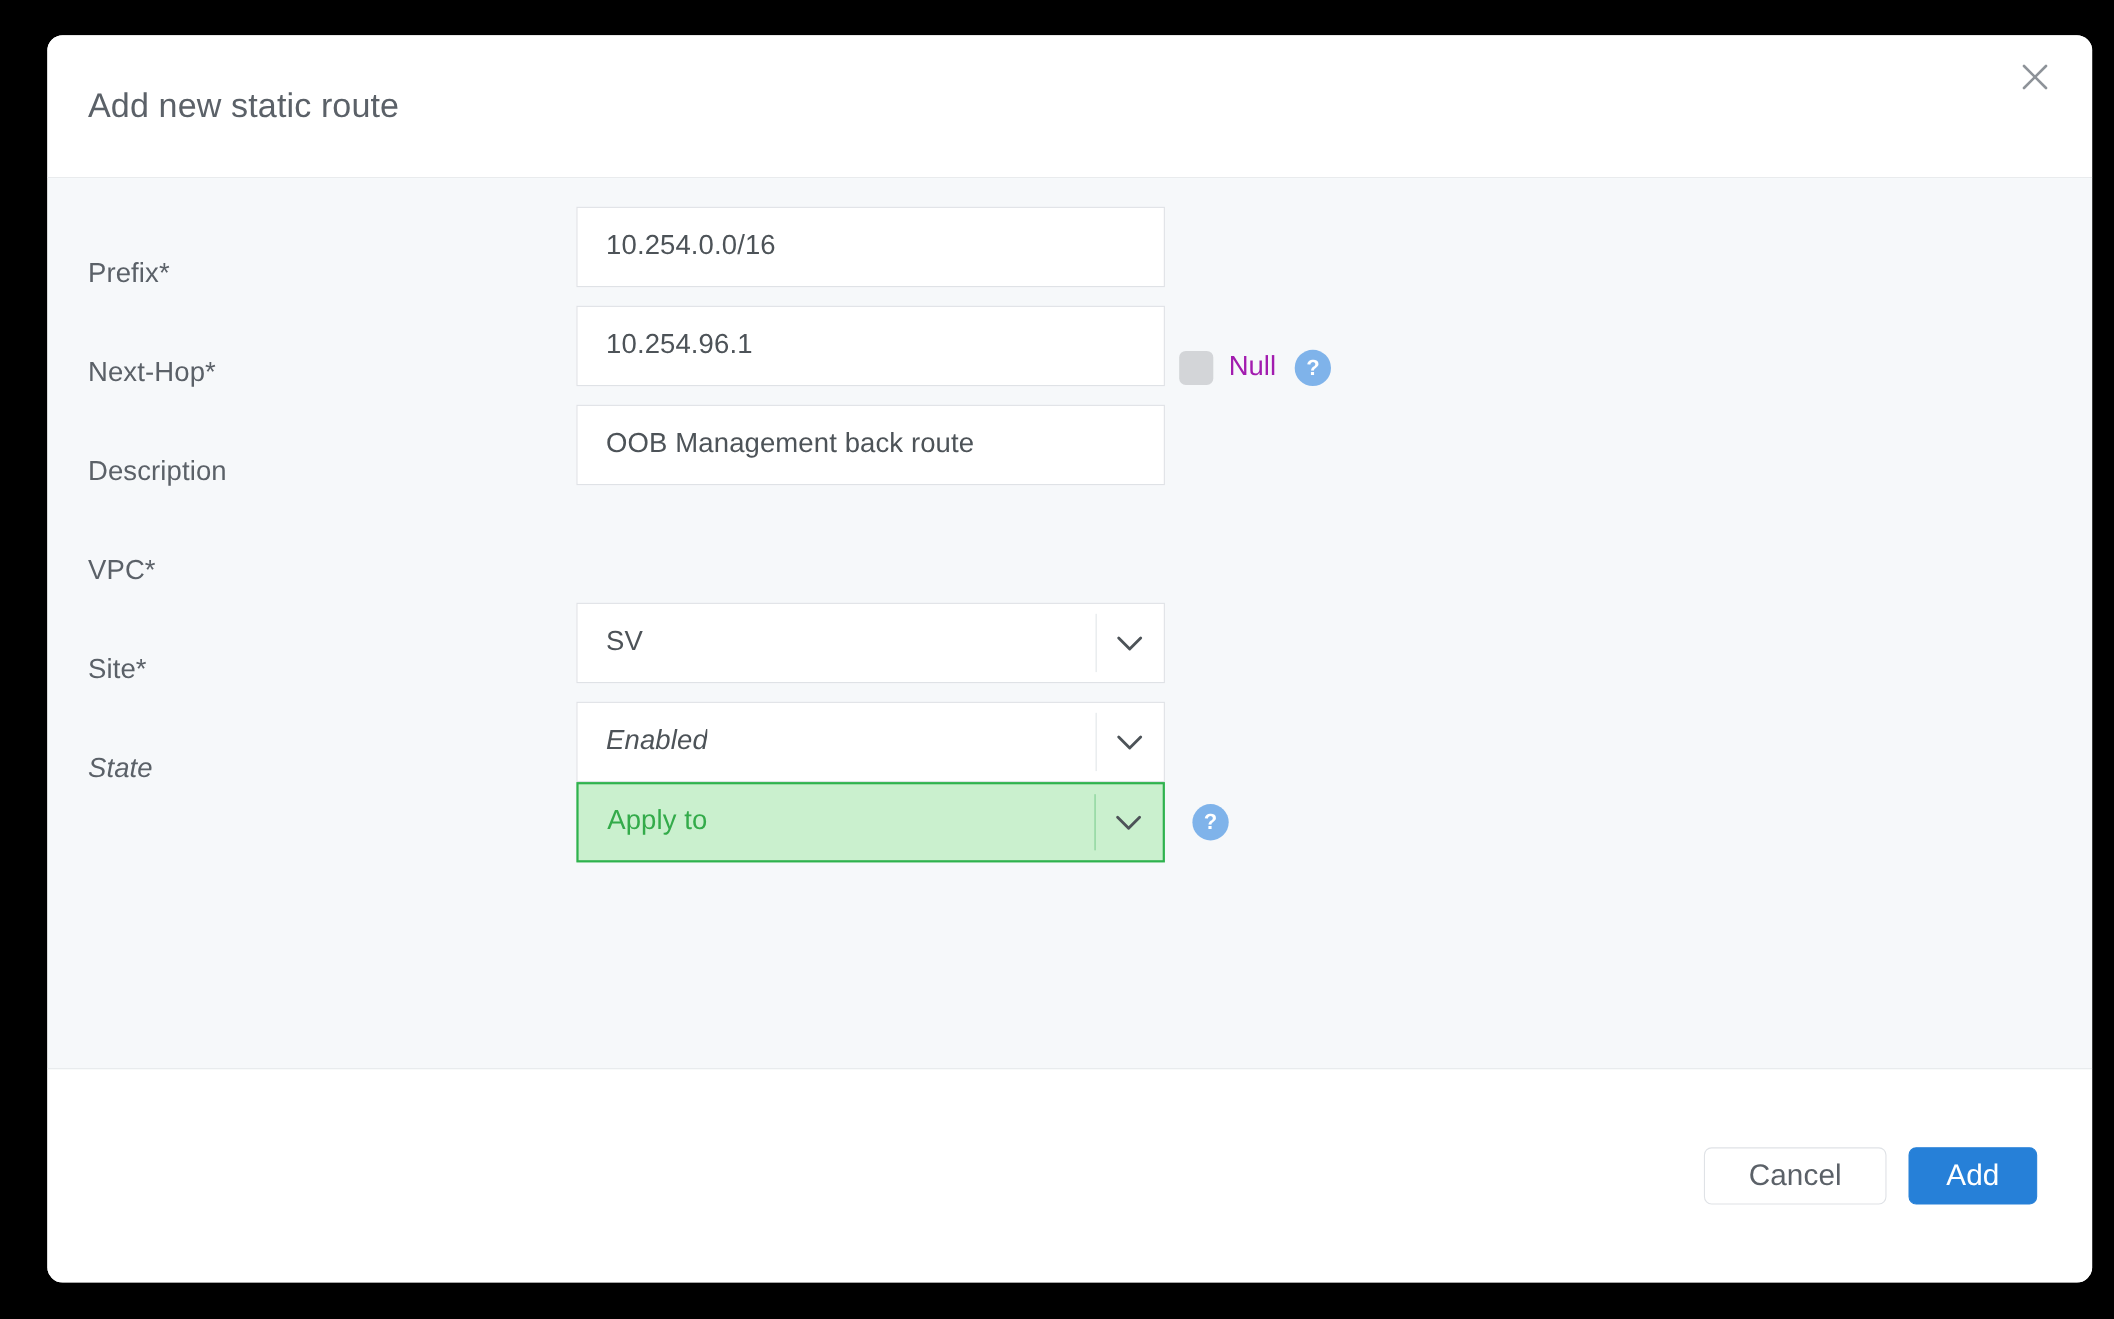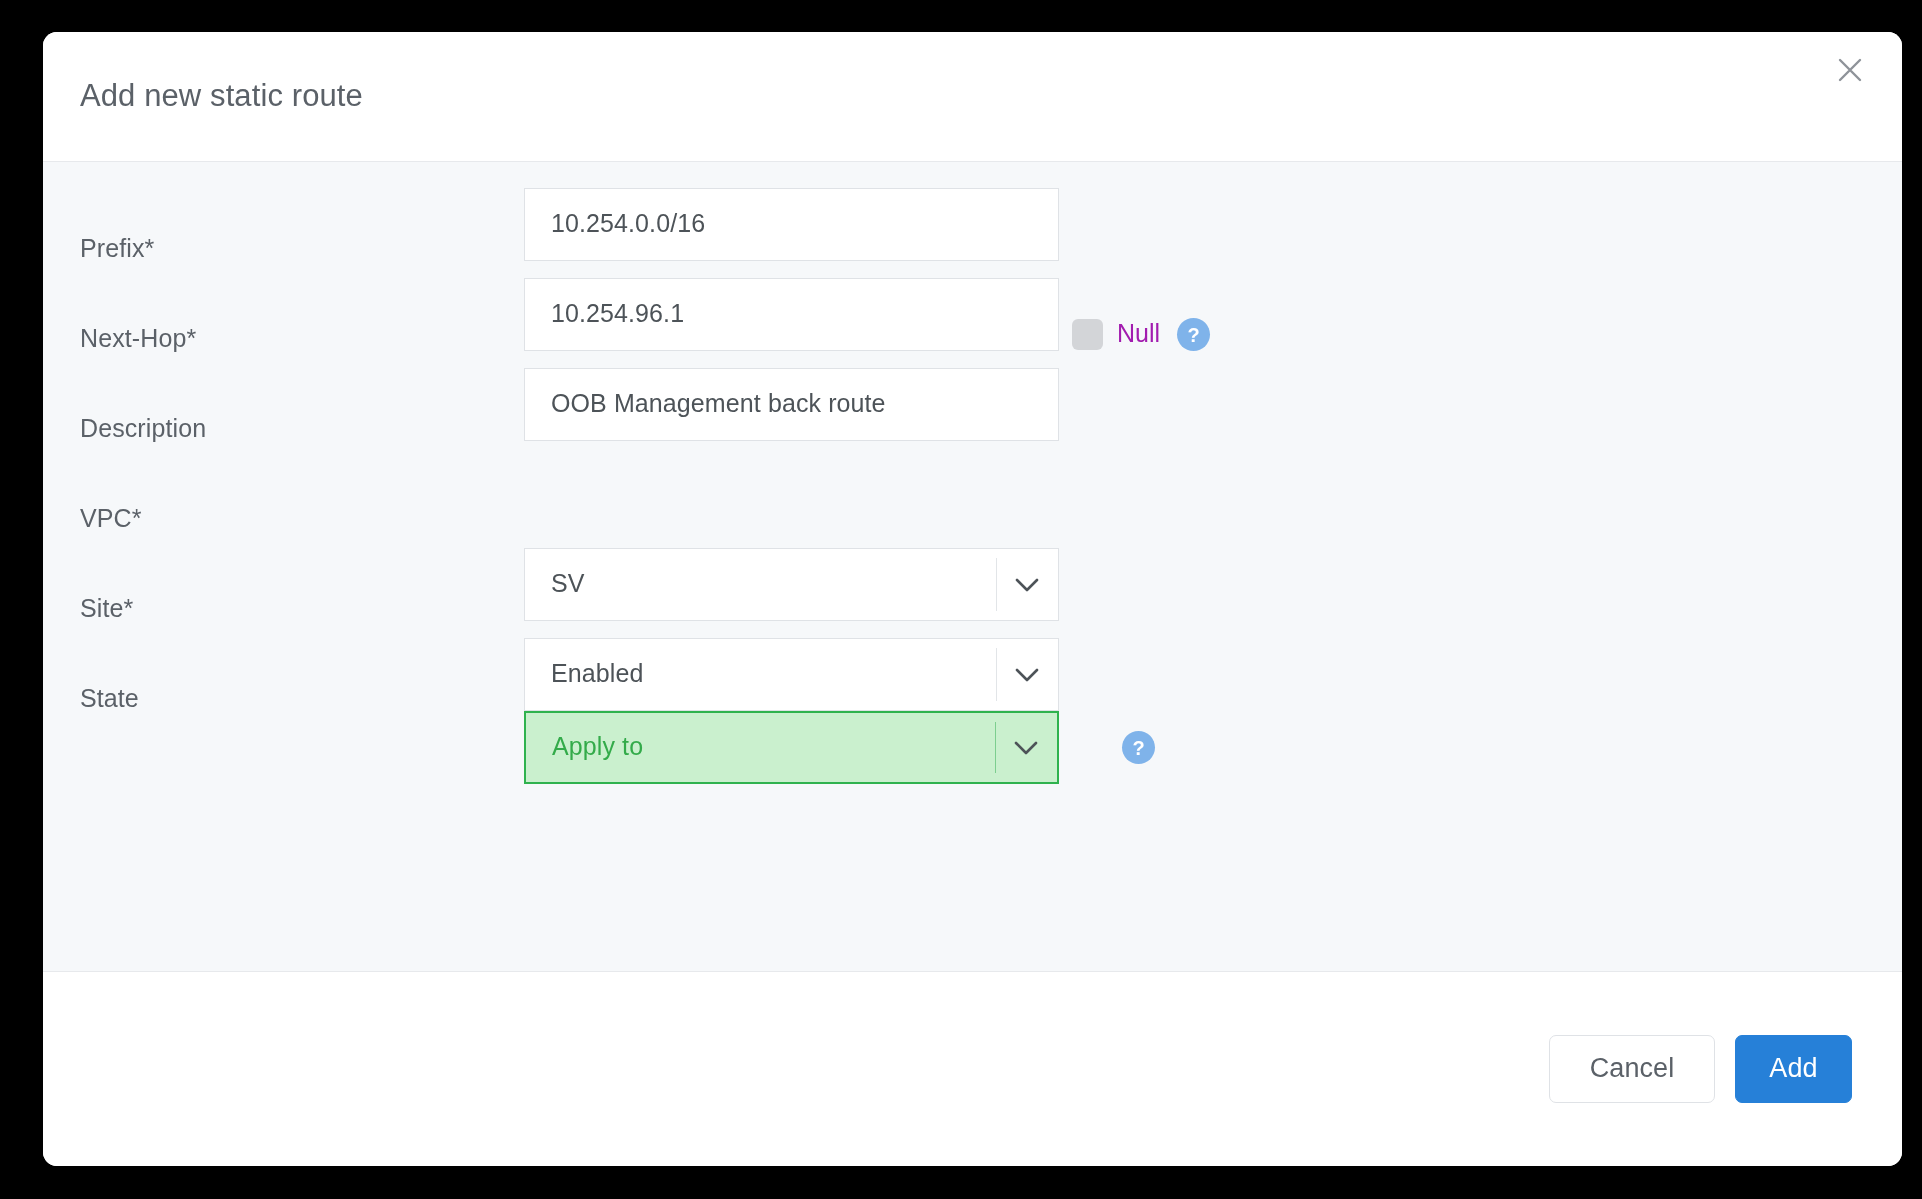--- a/index.html
+++ b/index.html
@@ -77,21 +77,21 @@
     position: relative;
   }
 
   .form-row {
     display: flex;
     align-items: flex-end;
     height: 73px;
     margin-bottom: 17px;
     padding-left: 37px;
   }
-  .form-row.tight { margin-bottom: 0; }
+  .form-row.tight { margin-bottom: 0; font-style: italic; }
 
   .row-label {
     width: 444px;
     flex: 0 0 444px;
     font-size: 25px;
     color: #5b6168;
     letter-spacing: 0.1px;
     line-height: 1;
   }
 
@@ -183,36 +183,35 @@
     flex: 0 0 33px;
     line-height: 1;
   }
   .null-group .help-icon { margin-left: 17px; }
   .field-help { margin-left: 25px; }
 
   .applyto-wrap {
     display: flex;
     align-items: center;
     padding-left: 481px;
-    gap: 38px;
   }
 
   
   .dlg-footer {
     flex: 0 0 194px;
     height: 194px;
     background: #ffffff;
     display: flex;
     align-items: center;
     justify-content: flex-end;
     padding-right: 50px;
     gap: 20px;
   }
   .btn {
-    height: 68px;
+    height: 52px;
     border-radius: 7px;
     font-size: 27px;
     font-family: "Liberation Sans", sans-serif;
     cursor: pointer;
     display: flex;
     align-items: center;
     justify-content: center;
     letter-spacing: 0.1px;
     padding-bottom: 2px;
   }

